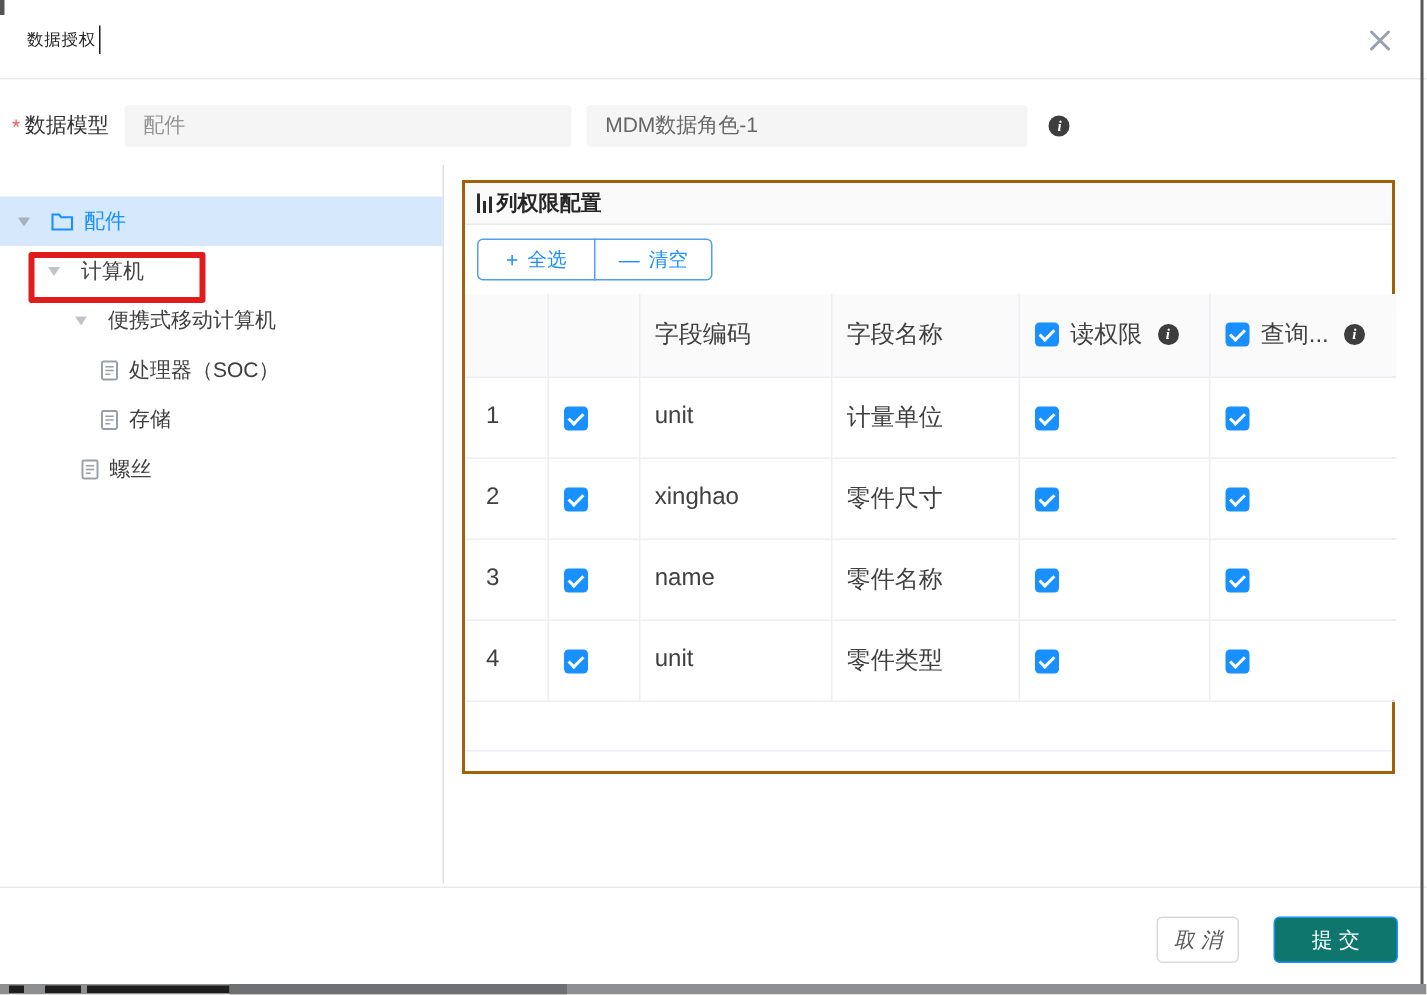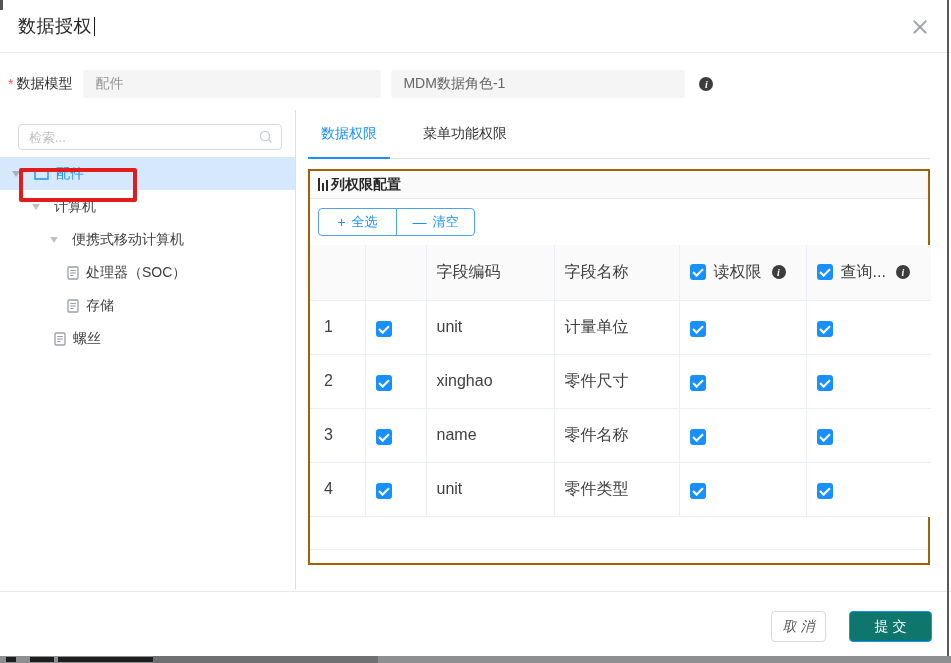--- a/index.html
+++ b/index.html
@@ -5,21 +5,21 @@
   * { margin:0; padding:0; box-sizing:border-box; }
   html,body { width:951px; height:663px; }
   body {
     font-family:"Liberation Sans","DejaVu Sans",sans-serif;
     background:#fff; color:#404040; overflow:hidden; position:relative;
   }
   .page { position:absolute; inset:0; background:#fff; }
 
   
   .dlg-header { height:53px; border-bottom:1px solid #e9e9e9; display:flex; align-items:center; padding:0 20px 0 18px; }
-  .dlg-title { font-size:18px; color:#262626; font-weight:500; letter-spacing:.5px; }
+  .dlg-title { font-size:11px; color:#262626; font-weight:500; letter-spacing:.5px; }
   .text-cursor { width:1px; height:19px; background:#1a1a1a; margin-left:2px; }
   .close-btn { margin-left:auto; width:22px; height:22px; position:relative; cursor:pointer; }
   .close-btn::before,.close-btn::after { content:""; position:absolute; left:2px; right:2px; top:50%; height:2px; background:#9aa1ab; border-radius:1px; }
   .close-btn::before { transform:rotate(45deg); }
   .close-btn::after { transform:rotate(-45deg); }
 
   
   .form-row { display:flex; align-items:center; margin:17px 0 0 8px; height:28px; }
   .req-mark { color:#f05b5b; font-size:14px; margin-right:3px; }
   .form-label { font-size:14px; color:#333; margin-right:11px; }
@@ -121,29 +121,20 @@
     <span class="req-mark">*</span>
     <span class="form-label">数据模型</span>
     <input class="form-input model" type="text" readonly="" value="配件" style="">
     <input class="form-input role" type="text" readonly="" value="MDM数据角色-1" style="">
     <span class="info-icon"></span>
   </div>
 
   <div class="dlg-body">
 
     <div class="sidebar">
-      <div class="search-wrap">
-        <input class="search-input" type="text" placeholder="检索..." style="">
-        <span class="search-icon">
-          <svg width="16" height="16" viewBox="0 0 16 16">
-              <circle cx="7" cy="7" r="4.6" fill="none" stroke="#c9ced6" stroke-width="1.4"></circle>
-              <line x1="10.5" y1="10.5" x2="13.5" y2="13.5" stroke="#c9ced6" stroke-width="1.4"></line>
-            </svg>
-        </span>
-      </div>
 
       <div class="tree">
         <div class="tree-row selected ind-0">
           <span class="caret"></span>
           <span class="tree-icon">
             <svg width="15" height="13" viewBox="0 0 15 13">
                 <path d="M1 2 h4.4 l1.4 1.8 H14 V12 H1 z" fill="none" stroke="#1890ff" stroke-width="1.4"></path>
               </svg>
           </span>
           <span>配件</span>
@@ -186,24 +177,20 @@
                 <line x1="3.2" y1="7" x2="8.8" y2="7" stroke="#9aa0a8" stroke-width="1.1"></line>
                 <line x1="3.2" y1="9.5" x2="6.5" y2="9.5" stroke="#9aa0a8" stroke-width="1.1"></line>
               </svg>
           </span>
           <span>螺丝</span>
         </div>
       </div>
     </div>
 
     <div class="main">
-      <div class="tabs">
-        <div class="tab active">数据权限</div>
-        <div class="tab">菜单功能权限</div>
-      </div>
 
       <div class="panel">
         <div class="panel-header">
           <span class="chart-icon">
               <i></i>
               <i></i>
               <i></i>
             </span>
           <span>列权限配置</span>
         </div>

